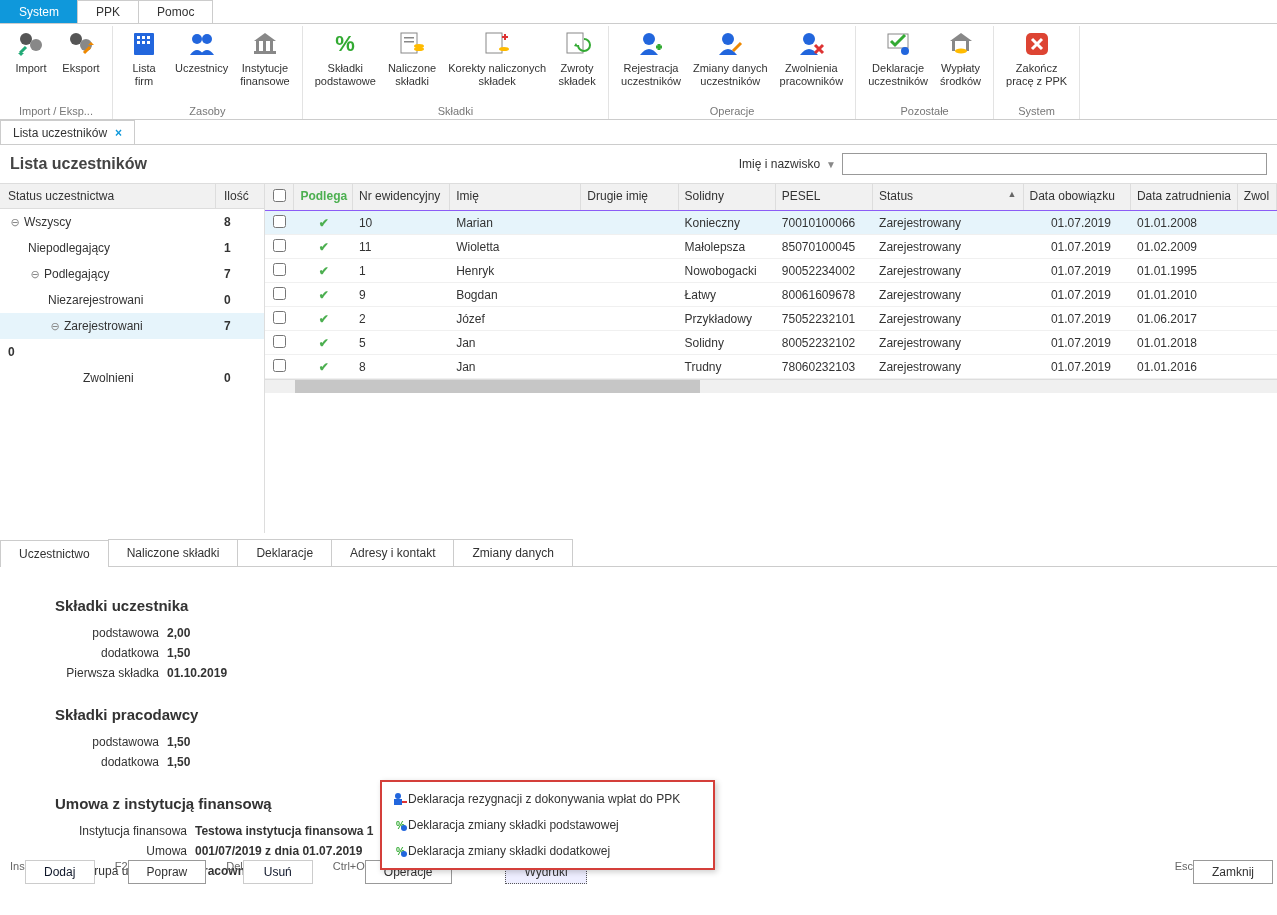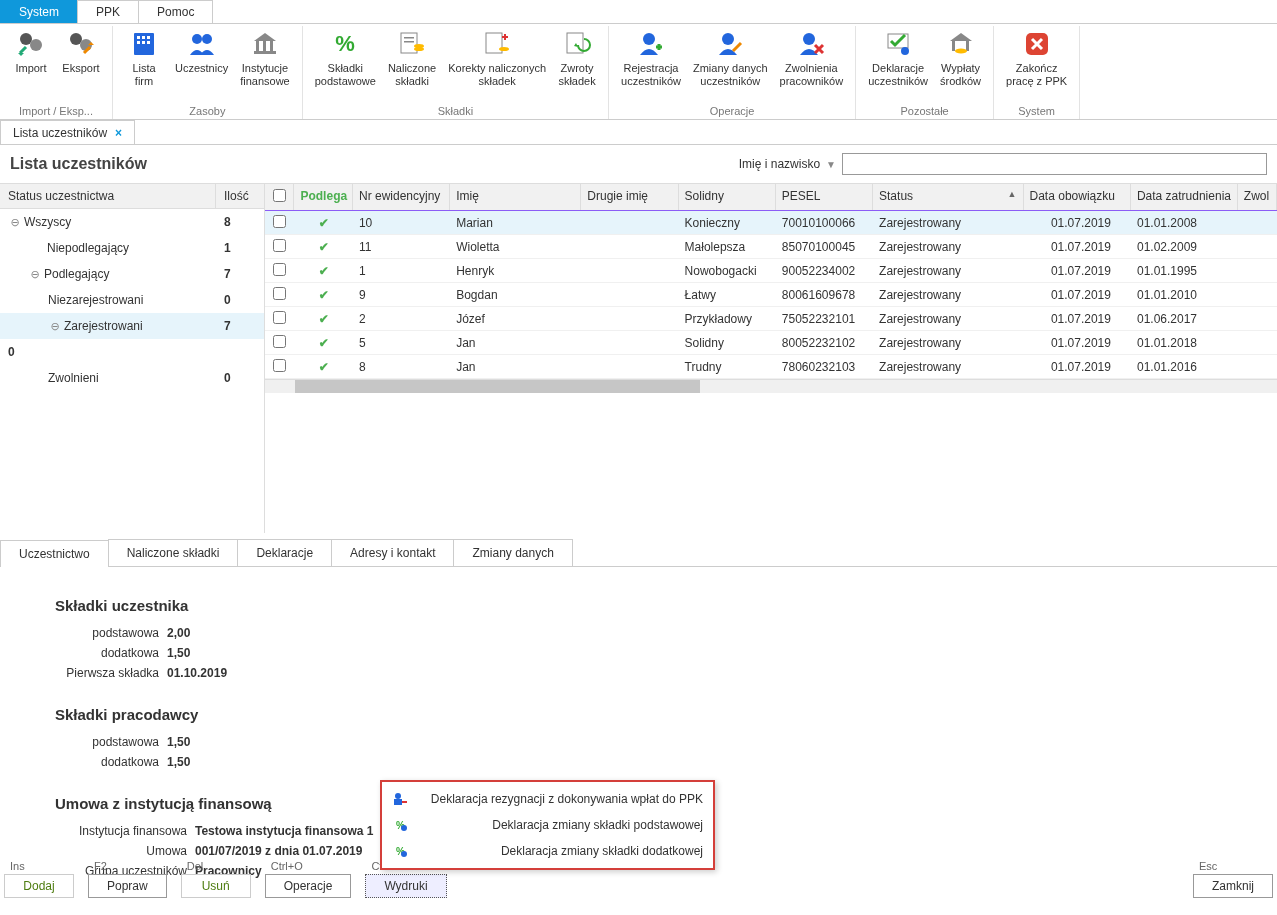--- a/index.html
+++ b/index.html
@@ -79,29 +79,29 @@
   
   .detail { display: flex; padding: 30px 53px 10px 55px; gap: 20px; flex-direction: column; }
   .detail-col h3 { font-size: 15px; font-weight: 600; margin-bottom: 12px; }
   .detail-row { display: flex; margin-bottom: 6px; }
   .detail-lbl { width: 112px; text-align: right; padding-right: 8px; color: #333; }
   .detail-val { font-weight: bold; }
   .detail-col.wide .detail-lbl { width: 140px; }
   
   
   .ctx-menu { position: absolute; left: 380px; top: 780px; width: 335px; border: 2px solid #d43f3a; background: #fff; box-shadow: 2px 2px 6px rgba(0,0,0,.2); z-index: 100; padding: 4px 0; }
-  .ctx-item { display: flex; align-items: center; padding: 5px 10px; cursor: pointer; gap: 8px; justify-content: space-between; }
+  .ctx-item { display: flex; align-items: center; padding: 5px 10px; cursor: pointer; gap: 0; }
   .ctx-icon { width: 16px; height: 16px; display: flex; align-items: center; justify-content: center; }
   
   
   .bottom-bar { position: absolute; left: 4px; right: 4px; top: 860px; display: flex; align-items: flex-end; gap: 14px; }
-  .bb-group { display: flex; flex-direction: column; }
+  .bb-group { display: flex; flex-direction: row; }
   .bb-key { font-size: 11px; color: #666; padding-left: 6px; margin-bottom: 2px;}
   .bb-btn { border: 1px solid #999; background: #fff; padding: 4px 18px; cursor: pointer; font-size: 12px; min-width: 70px; text-align: center; }
-  .bb-btn.disabled { color: #4d7c0f; border-color: #ccc; cursor: default; }
+  .bb-btn.disabled { color: #0f172a; border-color: #ccc; cursor: default; }
   .bb-btn.focus { border: 1px dotted #555; background: #eef; }
   .bb-right { margin-left: auto; }
 
   input[type=checkbox] { margin: 0; }
 </style>
 </head>
 <body>
 
 <div class="top-tabs">
   <div class="top-tab system">System</div>
@@ -325,21 +325,21 @@
     </div>
     <div id="sidebar-body">
         <div class="side-row">
           <div class="col-a" style="padding-left: 8px;">
             <span class="exp-icon">⊖</span>
             <span>Wszyscy</span>
           </div>
           <div class="col-b">8</div>
         </div>
         <div class="side-row">
-          <div class="col-a" style="padding-left: 28px; margin-left: 19px;">
+          <div class="col-a" style="padding-left: 28px;">
             <span>Niepodlegający</span>
           </div>
           <div class="col-b">1</div>
         </div>
         <div class="side-row">
           <div class="col-a" style="padding-left: 28px;">
             <span class="exp-icon">⊖</span>
             <span>Podlegający</span>
           </div>
           <div class="col-b">7</div>
@@ -354,21 +354,21 @@
           <div class="col-a" style="padding-left: 48px;">
             <span class="exp-icon">⊖</span>
             <span>Zarejestrowani</span>
           </div>
           <div class="col-b">7</div>
         </div>
         <div class="side-row">
           <div class="col-b">0</div>
         </div>
         <div class="side-row">
-          <div class="col-a" style="padding-left: 48px;">
+          <div class="col-a" style="padding-left: 48px; margin-left: 35px;">
             <span>Zwolnieni</span>
           </div>
           <div class="col-b">0</div>
         </div>
       </div>
   </div>
   <div class="grid">
     <div class="grid-head">
       <div class="gh c-chk"><input type="checkbox" style=""></div>
       <div class="gh c-pod">Podlega</div>

